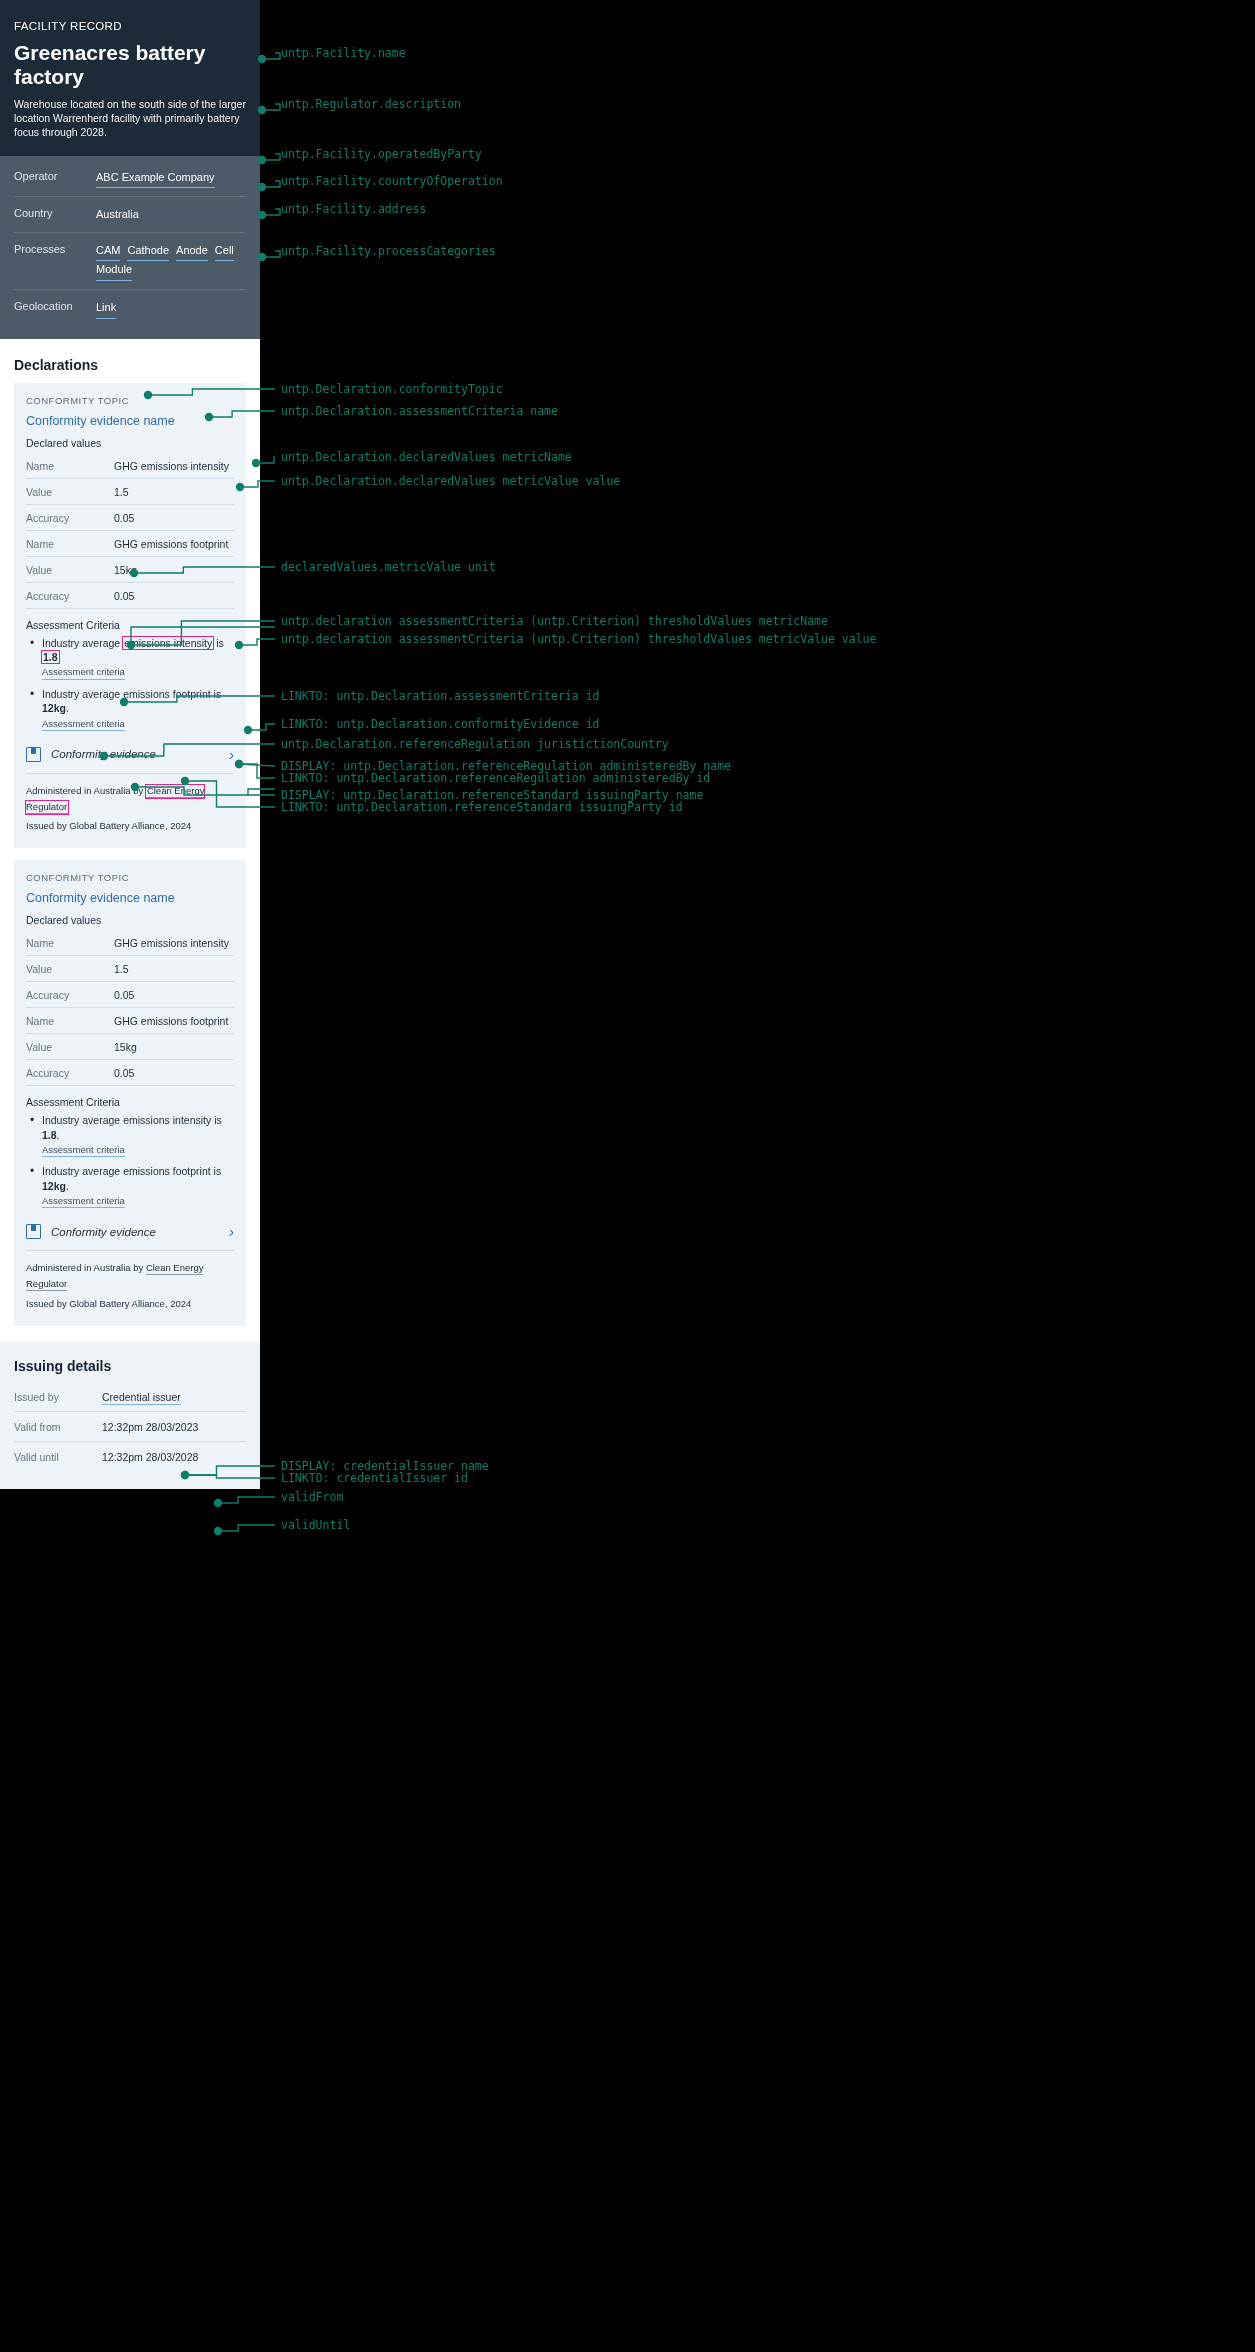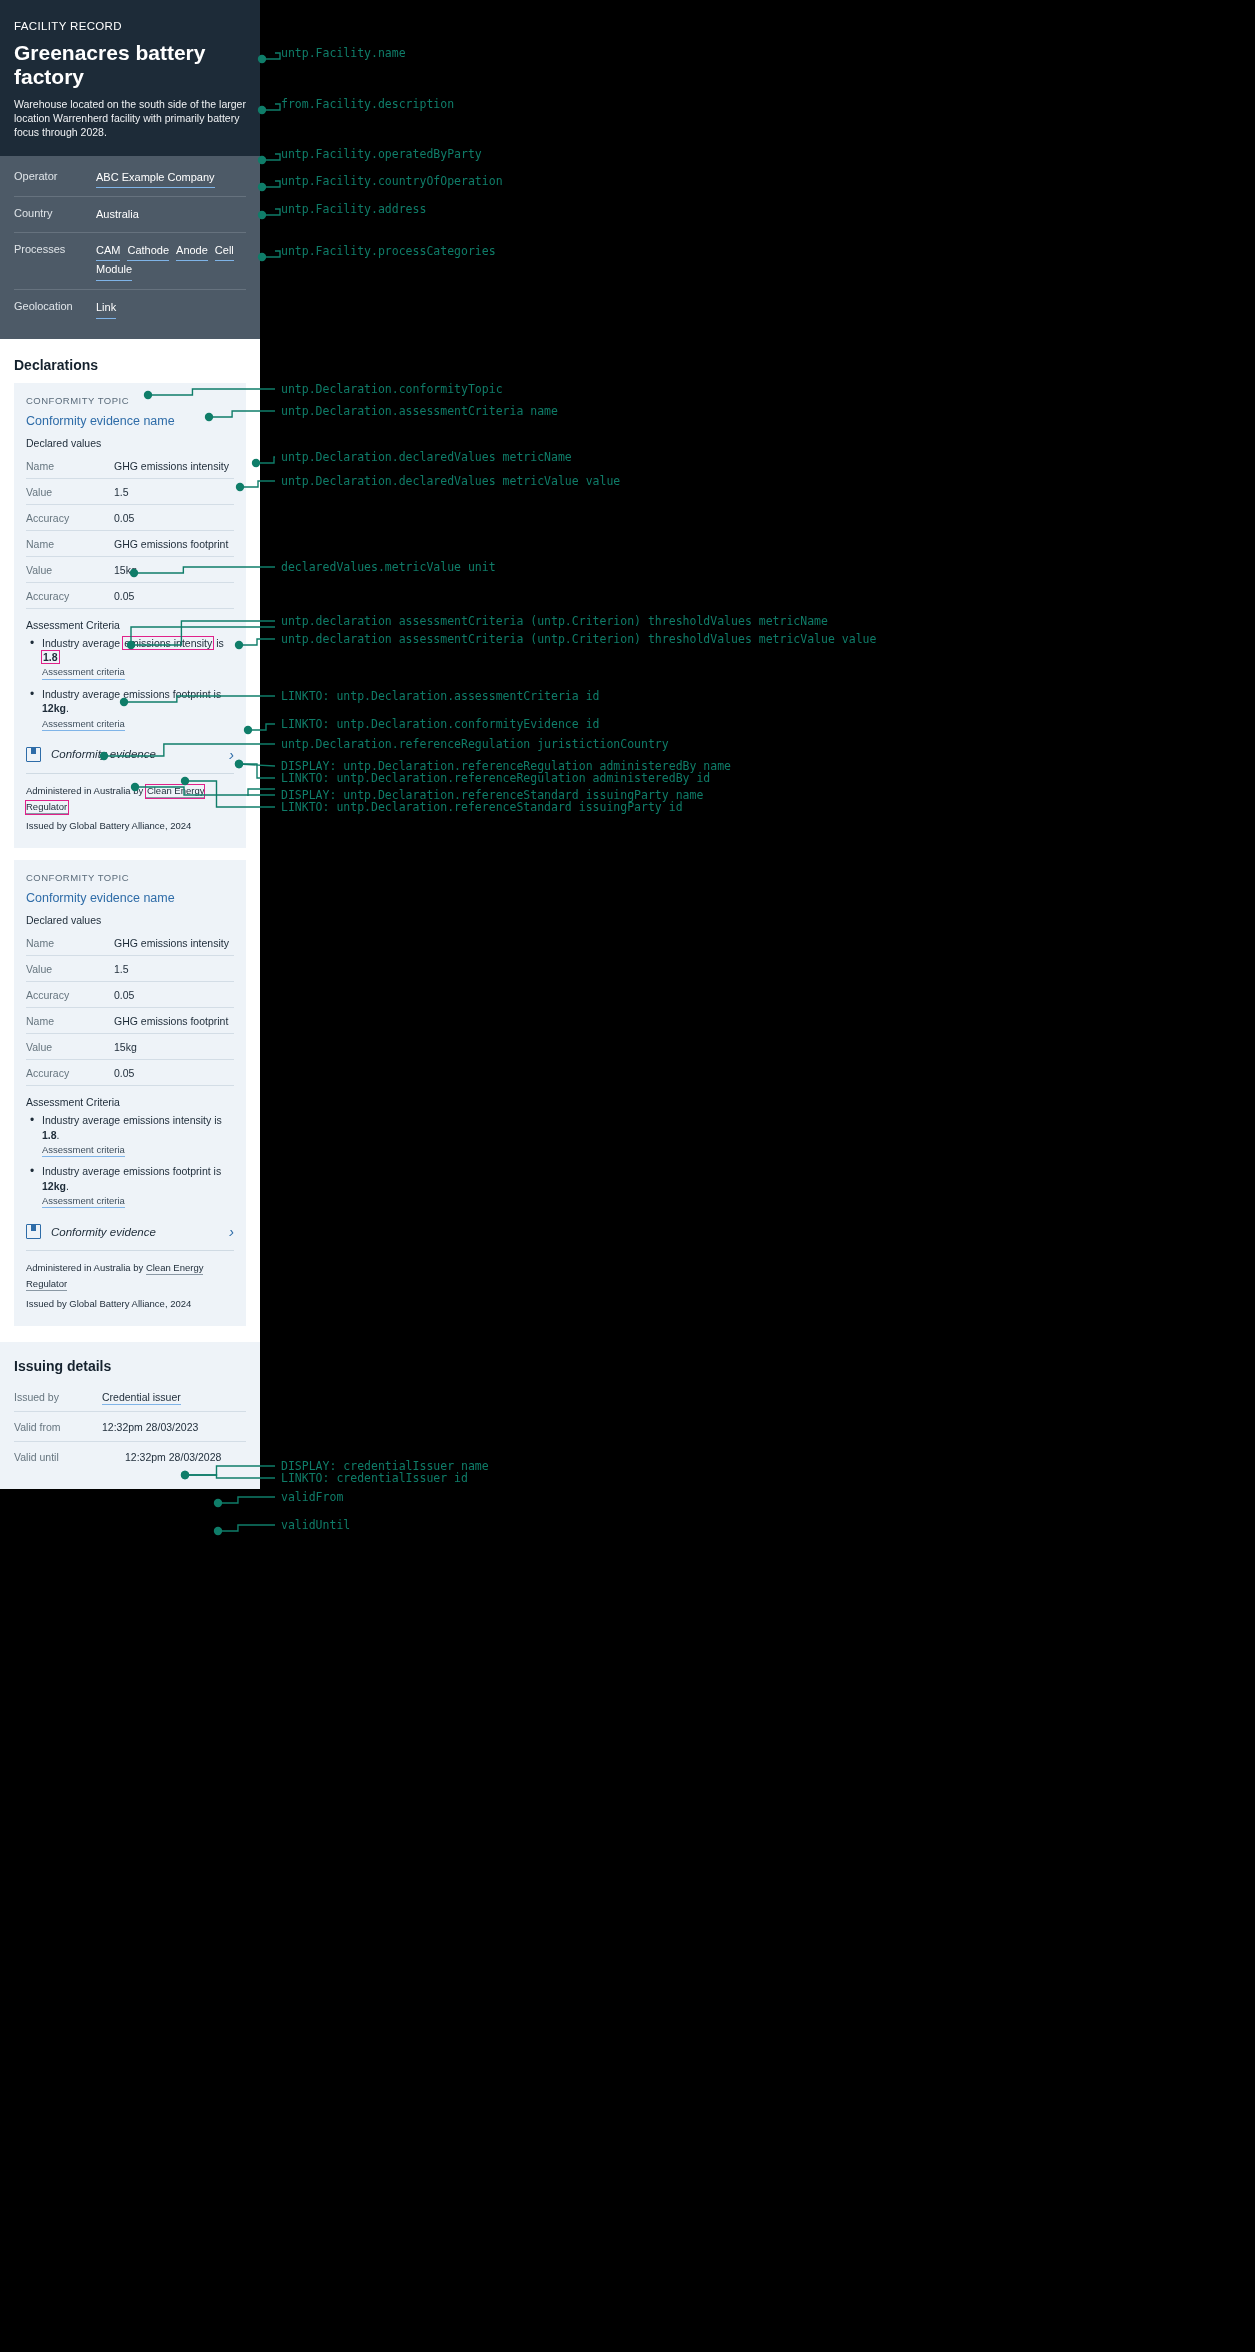--- a/index.html
+++ b/index.html
@@ -217,21 +217,21 @@
     color: #15222e;
     margin-bottom: 8px;
   }
   .iss-row {
     display: flex;
     font-size: 10.5px;
     padding: 9px 0 8px 0;
     border-bottom: 1px solid #d3dde6;
     color: #1d2b38;
   }
-  .iss-row:last-child { border-bottom: none; gap: 23px; }
+  .iss-row:last-child { border-bottom: none; }
   .iss-key { width: 88px; flex: 0 0 88px; color: #66757f; }
   .iss-val { flex: 1; }
   .iss-val .link {
     color: #1d2b38;
     border-bottom: 1.4px solid #7fb4e8;
     padding-bottom: 1px;
   }
 
   
   #anno {
@@ -435,21 +435,21 @@
       <circle cx="239" cy="764" r="4.2" fill="#0f7d69"></circle>
       <circle cx="135" cy="787" r="4.2" fill="#0f7d69"></circle>
       <circle cx="185" cy="781" r="4.2" fill="#0f7d69"></circle>
       <circle cx="185" cy="1475" r="4.2" fill="#0f7d69"></circle>
       <circle cx="185" cy="1475" r="4.2" fill="#0f7d69"></circle>
       <circle cx="218" cy="1503" r="4.2" fill="#0f7d69"></circle>
       <circle cx="218" cy="1531" r="4.2" fill="#0f7d69"></circle>
     </svg>
   <div id="anno">
       <div class="anno-label" style="left: 281px; top: 46px; text-align: right;">untp.Facility.name</div>
-      <div class="anno-label" style="left: 281px; top: 97px;">from.Facility.description</div>
+      <div class="anno-label" style="left: 281px; top: 97px;">untp.Regulator.description</div>
       <div class="anno-label" style="left: 281px; top: 147px;">untp.Facility.operatedByParty</div>
       <div class="anno-label" style="left: 281px; top: 174px;">untp.Facility.countryOfOperation</div>
       <div class="anno-label" style="left: 281px; top: 202px;">untp.Facility.address</div>
       <div class="anno-label" style="left: 281px; top: 244px;">untp.Facility.processCategories</div>
       <div class="anno-label" style="left: 281px; top: 382px;">untp.Declaration.conformityTopic</div>
       <div class="anno-label" style="left: 281px; top: 404px;">untp.Declaration.assessmentCriteria name</div>
       <div class="anno-label" style="left: 281px; top: 450px;">untp.Declaration.declaredValues metricName</div>
       <div class="anno-label" style="left: 281px; top: 474px;">untp.Declaration.declaredValues metricValue value</div>
       <div class="anno-label" style="left: 281px; top: 560px;">declaredValues.metricValue unit</div>
       <div class="anno-label" style="left: 281px; top: 614px;">untp.declaration assessmentCriteria (untp.Criterion) thresholdValues metricName</div>

